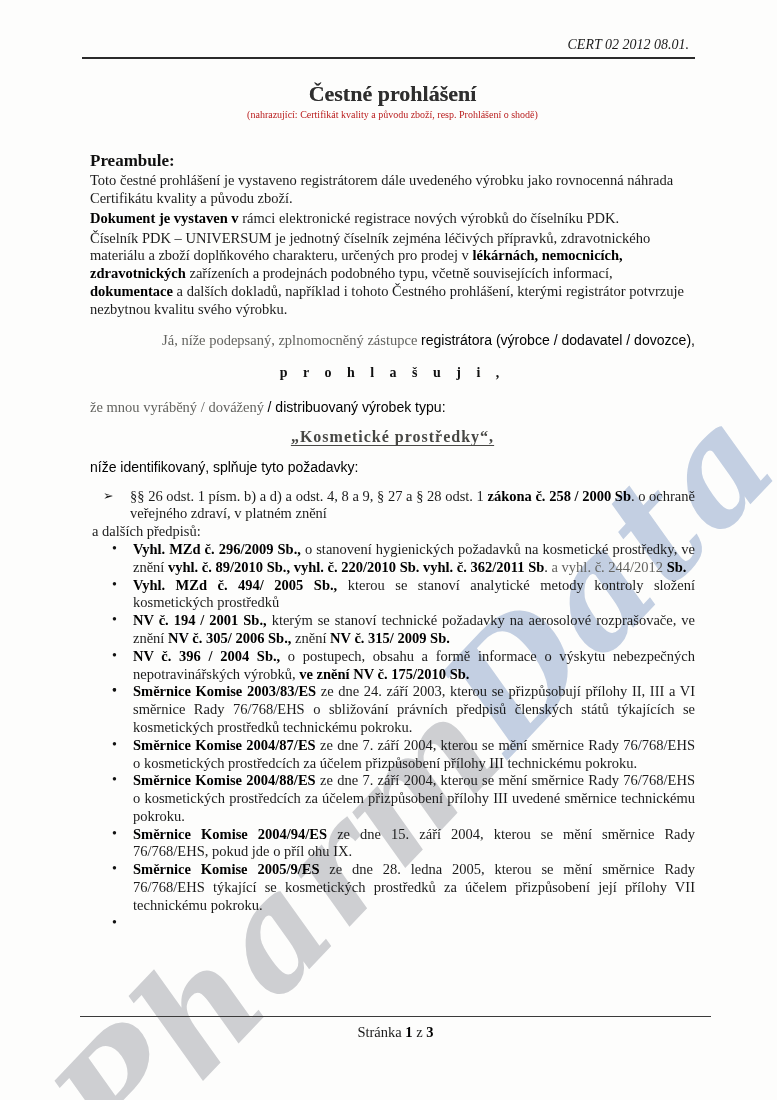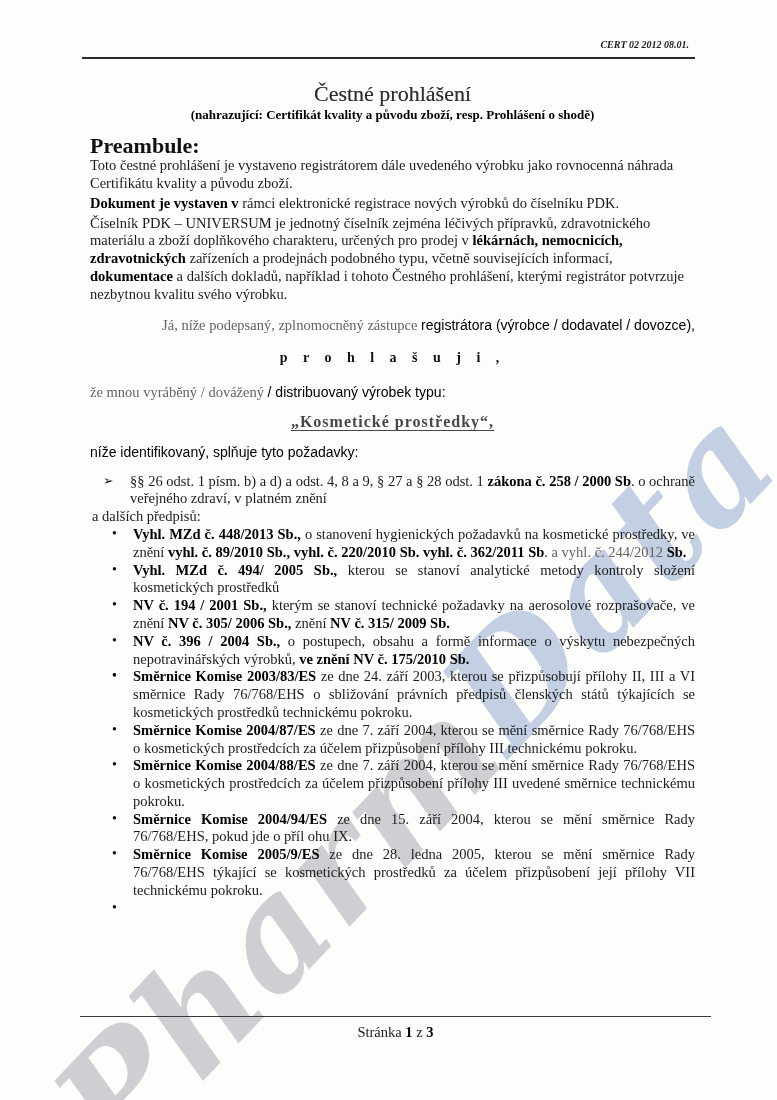--- a/index.html
+++ b/index.html
@@ -30,47 +30,47 @@
   
   .content{
     position:relative;z-index:2;
     padding:36px 82px 0 90px;
     font-size:14.5px;
     line-height:17.8px;
   }
   .header-ref{
     text-align:right;
     font-style:italic;
-    font-weight:bold;
-    font-size:10px;
+    font-weight:normal;
+    font-size:14px;
     padding-right:6px;
   }
   .header-rule{
     margin-top:3px;
     border-top:2.3px solid #2b2b2b;
     margin-left:-8px;
   }
   .title{
     margin:26px 0 0 0;
     text-align:center;
     font-size:22px;
-    font-weight:normal;
+    font-weight:bold;
     color:#2e2e2e;
     text-shadow:0 0 0.6px rgba(40,40,40,0.55);
   }
   .subtitle{
     margin-top:3px;
     text-align:center;
-    font-weight:bold;
-    font-size:13px;
-    color:#000000;
+    font-weight:normal;
+    font-size:10px;
+    color:#b91c1c;
   }
   .preamble-heading{
-    margin-top:14px;
-    font-size:22px;
+    margin-top:29px;
+    font-size:17px;
     font-weight:bold;
     color:#111;
   }
   .body-p{margin:2px 0 0 0;}
   .intro-p{margin:13px 0 0 0;text-indent:38px;text-align:right;}
   .prohlasuji{
     margin-top:15px;
     text-align:center;
     font-weight:bold;
     font-size:14px;
@@ -162,21 +162,21 @@
 
     <div class="arrow-item">
       <span class="arrow-marker">➢</span>
       <span class="arrow-text"><span class="run-n">§§ 26 odst. 1 písm. b) a d) a odst. 4, 8 a 9, § 27 a § 28 odst. 1 </span><span class="run-b">zákona č. 258 / 2000 Sb</span><span class="run-n">. o ochraně veřejného zdraví, v platném znění</span></span>
     </div>
     <p class="more-line">a dalších předpisů:</p>
 
     <div class="bullets">
       <div class="bullet-item">
         <span class="bullet-marker">•</span>
-        <span><span class="run-b">Vyhl. MZd č. 448/2013 Sb.,</span><span class="run-n"> o stanovení hygienických požadavků na kosmetické prostředky, ve znění </span><span class="run-b">vyhl. č. 89/2010 Sb., vyhl. č. 220/2010 Sb. vyhl. č. 362/2011 Sb</span><span class="run-n">. </span><span class="run-f">a vyhl. č. 244/2012 </span><span class="run-b">Sb.</span></span>
+        <span><span class="run-b">Vyhl. MZd č. 296/2009 Sb.,</span><span class="run-n"> o stanovení hygienických požadavků na kosmetické prostředky, ve znění </span><span class="run-b">vyhl. č. 89/2010 Sb., vyhl. č. 220/2010 Sb. vyhl. č. 362/2011 Sb</span><span class="run-n">. </span><span class="run-f">a vyhl. č. 244/2012 </span><span class="run-b">Sb.</span></span>
       </div>
       <div class="bullet-item">
         <span class="bullet-marker">•</span>
         <span><span class="run-b">Vyhl. MZd č. 494/ 2005 Sb.,</span><span class="run-n"> kterou se stanoví analytické metody kontroly složení kosmetických prostředků</span></span>
       </div>
       <div class="bullet-item">
         <span class="bullet-marker">•</span>
         <span><span class="run-b">NV č. 194 / 2001 Sb.,</span><span class="run-n"> kterým se stanoví technické požadavky na aerosolové rozprašovače, ve znění </span><span class="run-b">NV č. 305/ 2006 Sb.,</span><span class="run-n"> znění </span><span class="run-b">NV č. 315/ 2009 Sb.</span></span>
       </div>
       <div class="bullet-item">

